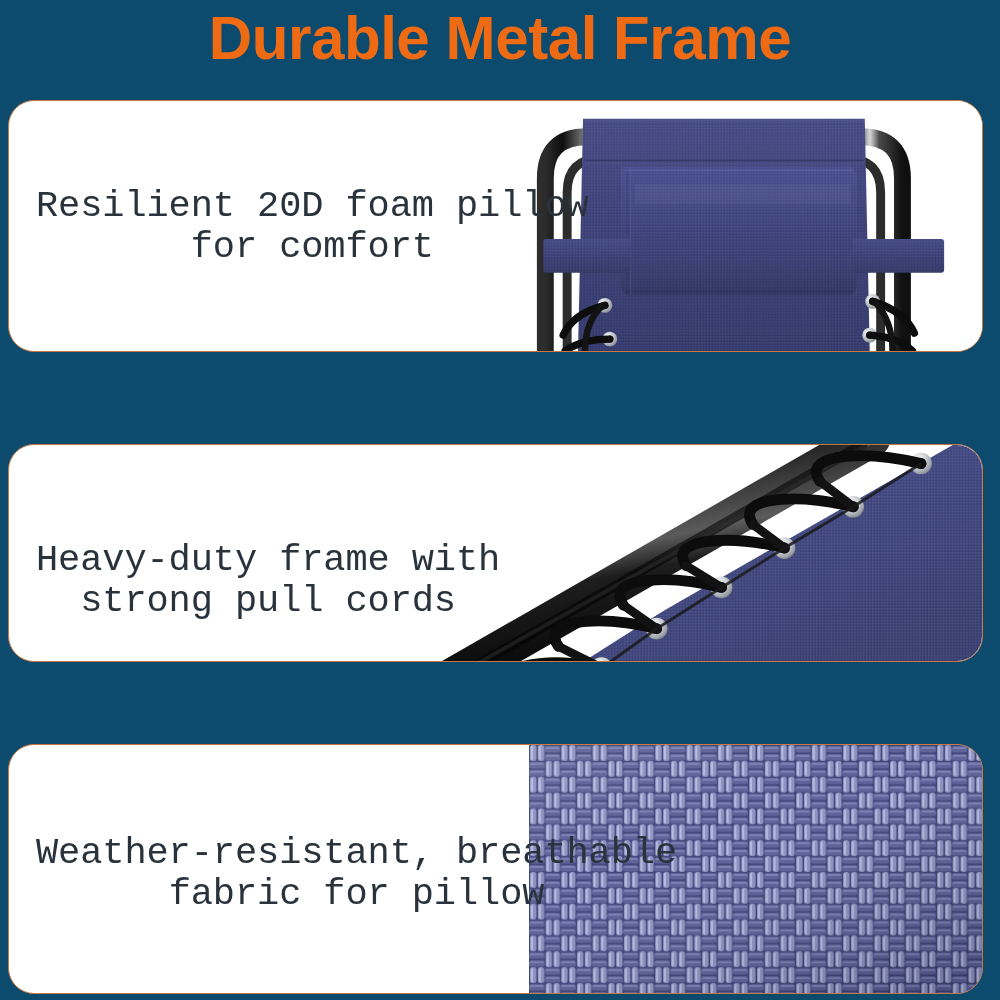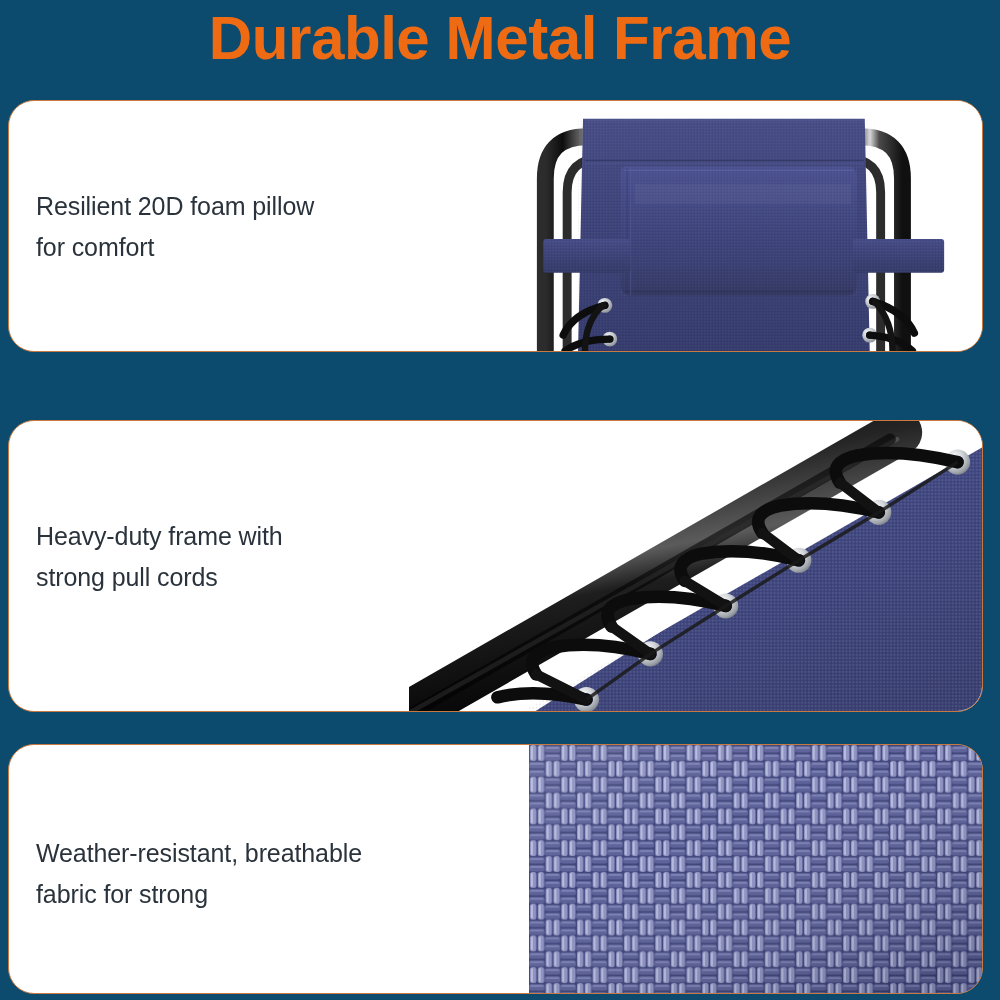--- a/index.html
+++ b/index.html
@@ -39,34 +39,35 @@
 
   
   .card {
     position: absolute;
     border: 1.6px solid #C9793F;
     border-radius: 26px;
     background: #ffffff;
     overflow: hidden;
   }
   #card-1 { left: 8px;  top: 100px; width: 975px; height: 252px; }
-  #card-2 { left: 8px;  top: 420px; width: 975px; height: 292px; }
+  #card-2 { left: 8px;  top: 444px; width: 975px; height: 218px; }
   #card-3 { left: 8px;  top: 744px; width: 975px; height: 250px; }
 
   .card-text {
     position: absolute;
     left: 27px;
     color: #2A333C;
-    font-family: Liberation Sans, sans-serif;
-    font-size: 25px;
+    font-family: Liberation Mono, monospace;
+    font-size: 37px;
     line-height: 41px;
     font-weight: 400;
     letter-spacing: -0.1px;
     white-space: pre-line;
     z-index: 4;
+    text-align: center;
   }
   #card-1 .card-text { top: 85px; }
   #card-2 .card-text { top: 95px; }
   #card-3 .card-text { top: 88px; }
 
   
   .media {
     position: absolute;
     top: 0;
     bottom: 0;
@@ -306,16 +307,16 @@
           </linearGradient>
         </defs>
 
         <rect width="463" height="250" fill="#3B4176"></rect>
         <rect width="463" height="250" fill="url(#basket)"></rect>
         <rect width="463" height="250" fill="url(#fabShade)"></rect>
       </svg>
     </div>
 
     <div class="card-text">Weather-resistant, breathable
-fabric for strong</div>
+fabric for pillow</div>
   </div>
 
 </div>
 
 </body></html>

